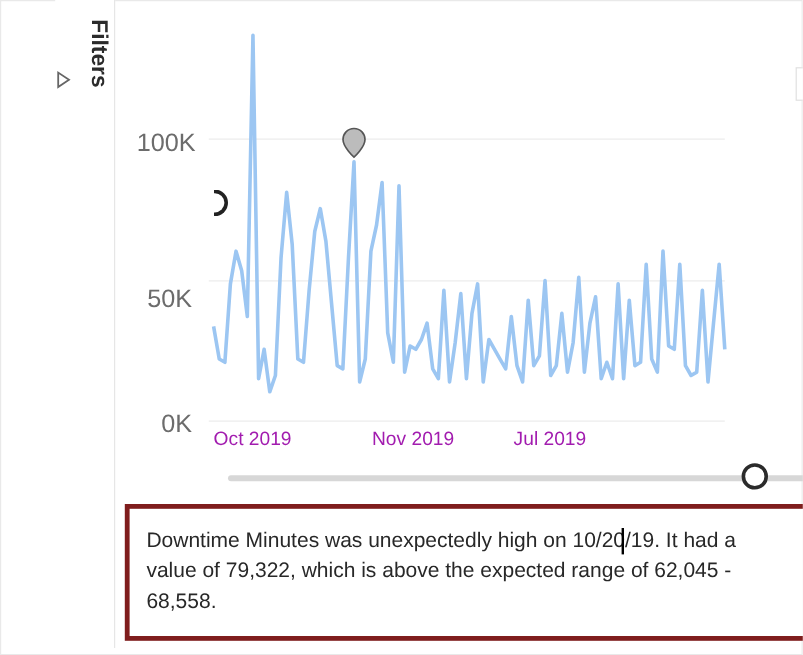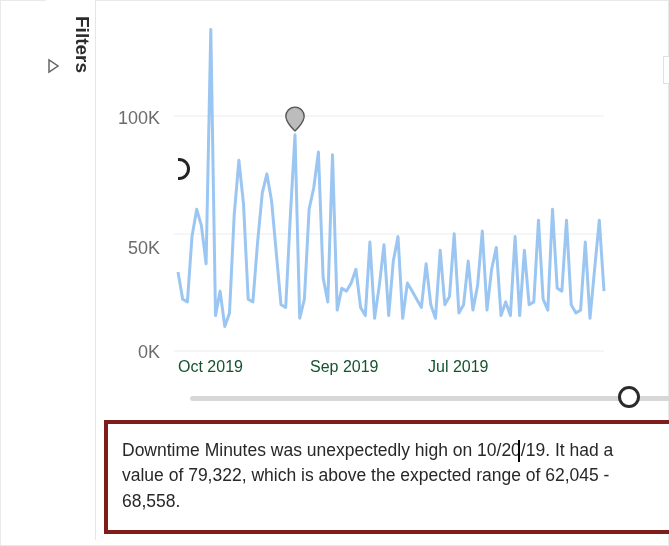--- a/index.html
+++ b/index.html
@@ -58,30 +58,30 @@
     position: absolute;
     left: 14px; top: 10px;
     width: 500px; height: 340px;
   }
   .plot-area svg { width: 100%; height: 100%; display:block; }
   .grid-line { stroke: #ececec; stroke-width: 1; }
   .series-line { stroke: #9cc6f2; stroke-width: 3; fill: none; stroke-linejoin: round; }
   .y-tick-label {
     position: absolute;
     left: 0;
-    font-size: 18px;
+    font-size: 21px;
     color: #6c6c6c;
     width: 46px;
     text-align: right;
   }
   .x-tick-label {
     position: absolute;
     top: 354px;
     font-size: 16px;
-    color: #14532d;
+    color: #a21caf;
     white-space: nowrap;
   }
   .marker-pin {
     position: absolute;
     width: 22px; height: 28px;
     pointer-events: none;
   }
   .half-circ {
     position: absolute;
     width: 12px; height: 22px;
@@ -167,21 +167,21 @@
       <div class="marker-pin" id="anomaly-pin" style="left: 170.033px; top: 90.8475px;">
         <svg viewBox="0 0 24 30" width="22" height="28">
           <path d="M12 2 C6 2 2 7 2 12 C2 19 12 28 12 28 C12 28 22 19 22 12 C22 7 18 2 12 2 Z" fill="#bcbcbc" stroke="#565656" stroke-width="1.5"></path>
         </svg>
       </div>
 
       <div class="half-circ" style="left:64px; top:144px;"></div>
     </div>
 
     <div class="x-tick-label" style="left:78px;">Oct 2019</div>
-    <div class="x-tick-label" style="left:210px;">Sep 2019</div>
+    <div class="x-tick-label" style="left:210px;">Nov 2019</div>
     <div class="x-tick-label" style="left:328px;">Jul 2019</div>
 
     <div class="range-slider">
       <div class="range-track"></div>
       <div class="range-handle" id="rh-start" style="left: 427.68px;"></div>
 
     </div>
   </div>
 
   <div class="anomaly-callout">

